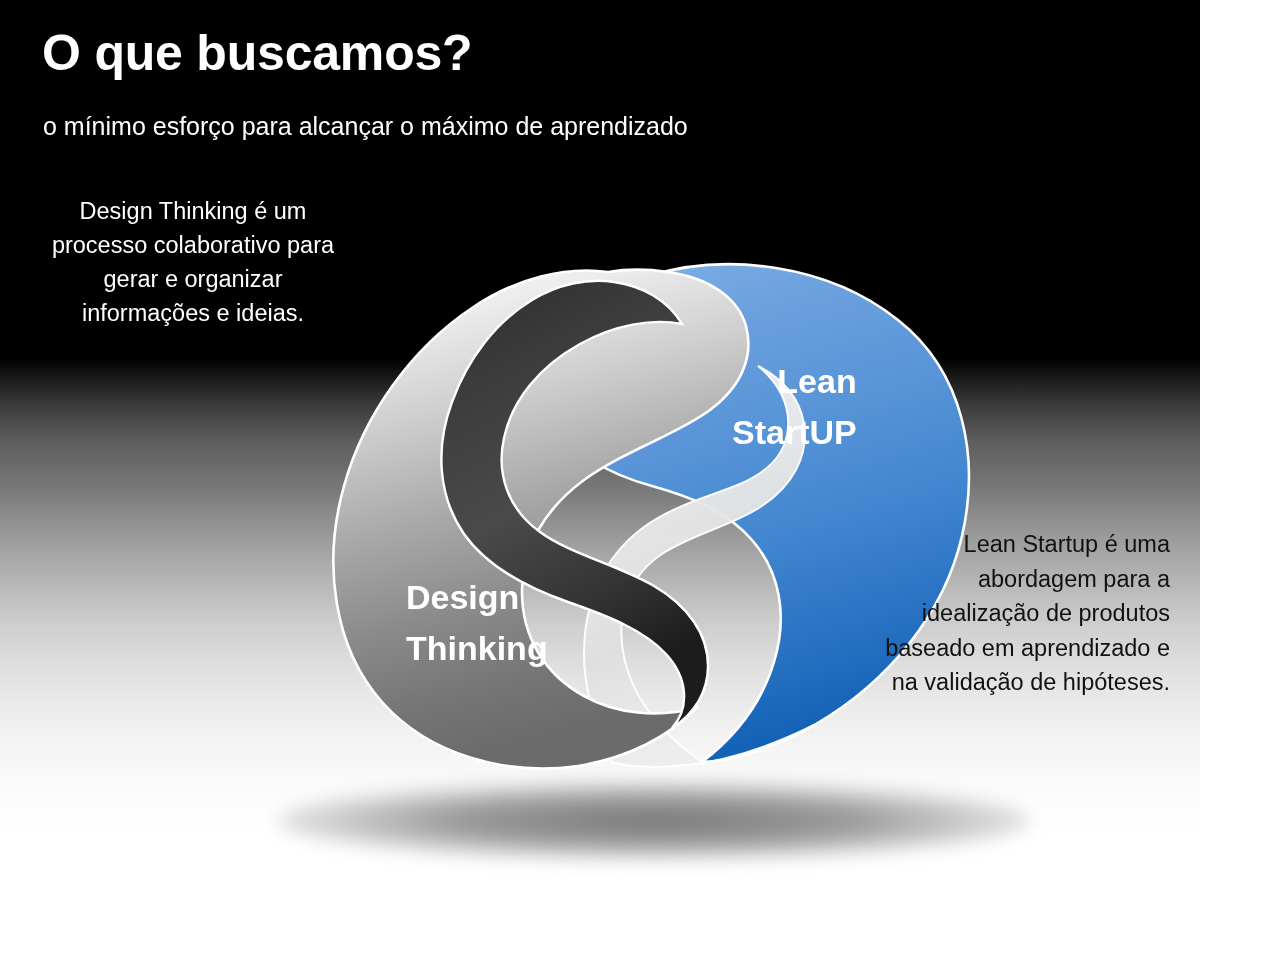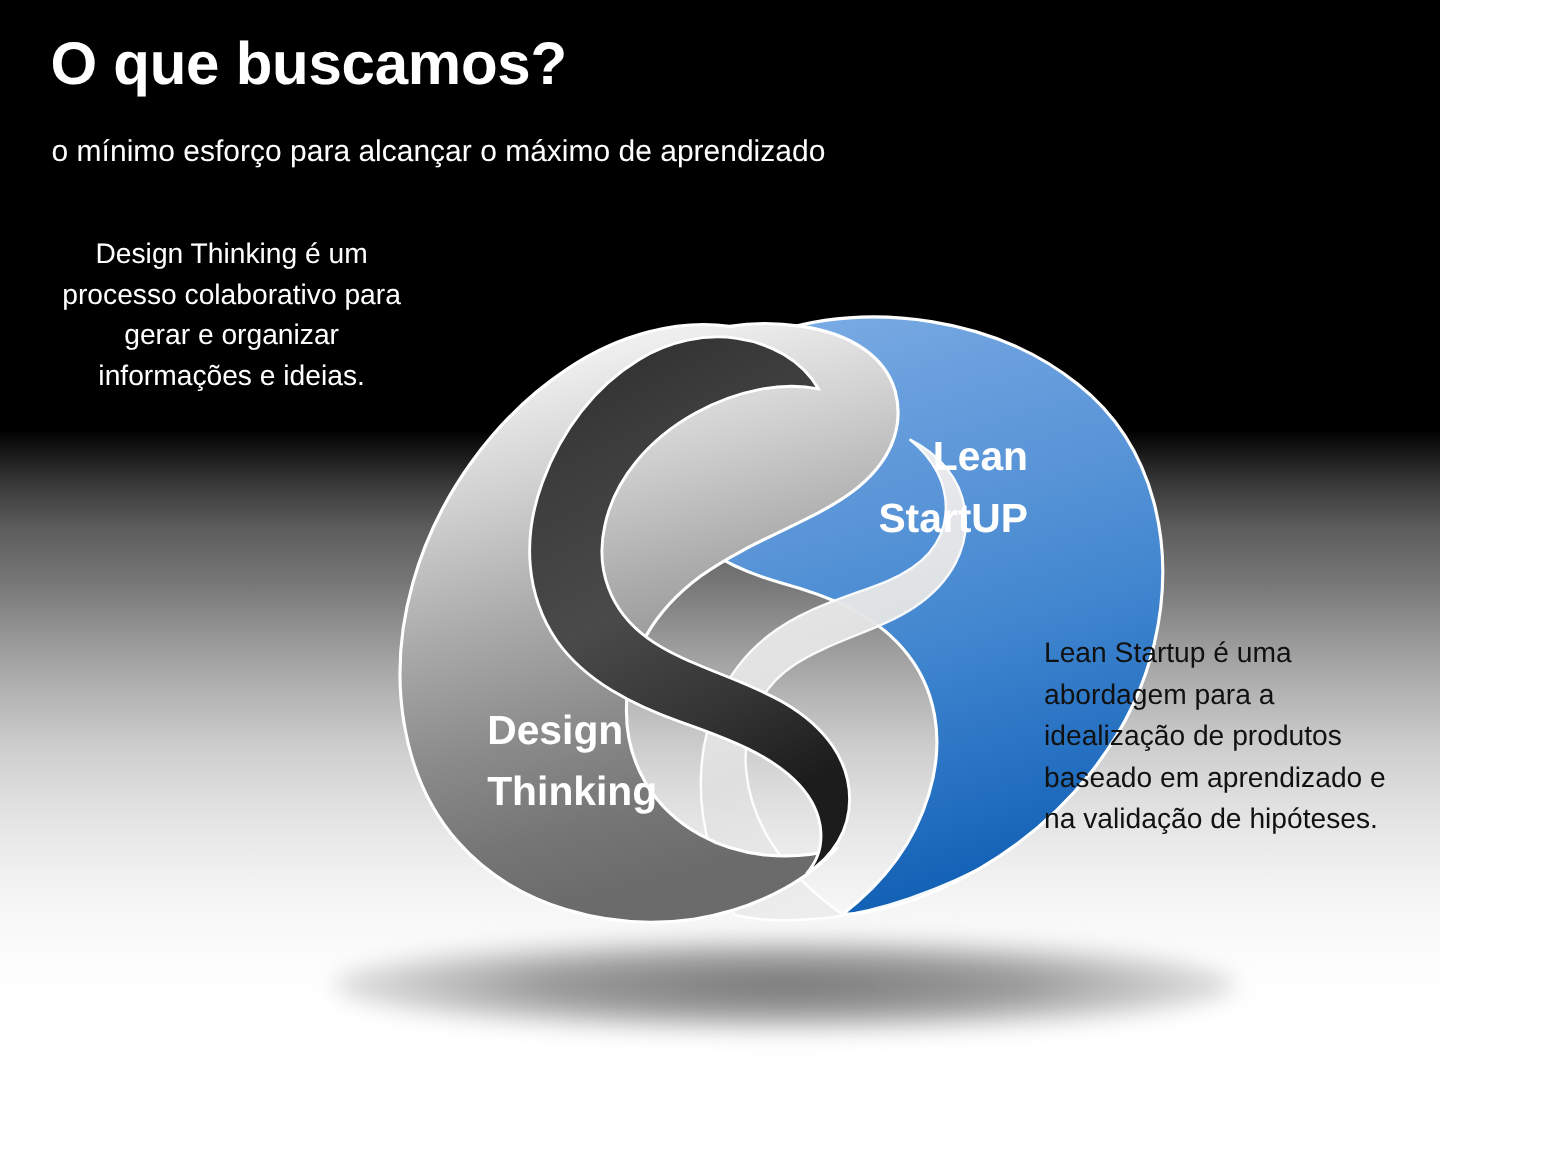--- a/index.html
+++ b/index.html
@@ -106,20 +106,21 @@
     text-align: center;
   }
   .note-right {
     position: absolute;
     right: 30px;
     top: 527px;
     width: 300px;
     font-size: 23.5px;
     line-height: 34.5px;
     color: #111111;
+    text-align: right;
   }
 
   
   .label {
     position: absolute;
     font-weight: bold;
     white-space: pre-line;
   }
   .label-lean {
     left: 705px;
@@ -130,21 +131,20 @@
     text-align: right;
     margin-left: 27px;
   }
   .label-dt {
     left: 406px;
     top: 572px;
     font-size: 34px;
     line-height: 51px;
     color: #ffffff;
     text-align: left;
-    margin-top: 12px;
   }
 </style>
 </head>
 <body>
 
 <div id="slide">
 
   <div class="bg-layer"></div>
 
   <div class="ground-shadow"></div>

